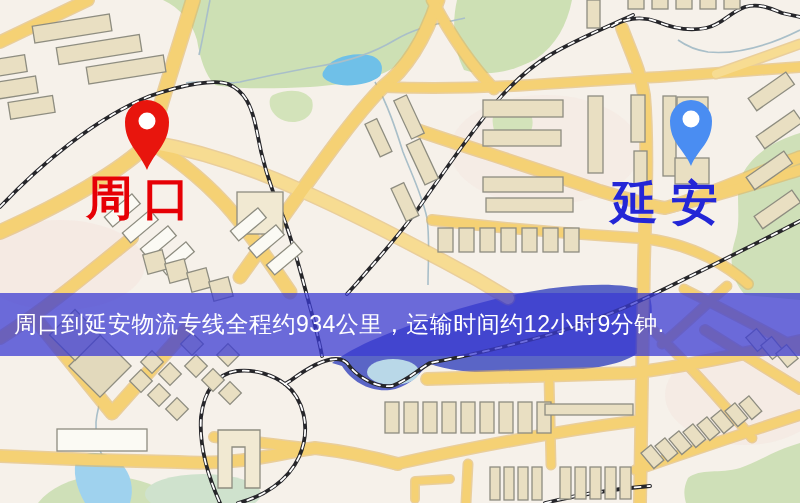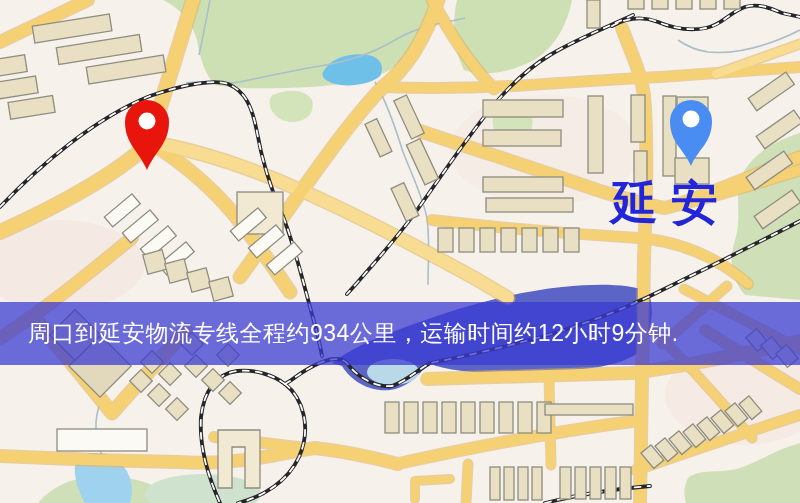--- a/index.html
+++ b/index.html
@@ -8,23 +8,23 @@
     font-family:"Liberation Sans",sans-serif;
   }
   .screen svg{position:absolute;left:0;top:0;}
   .city-label{
     position:absolute;font-weight:bold;line-height:1;white-space:nowrap;
     text-shadow:0 0 1px rgba(255,255,255,.4);
   }
   .city-label.origin{left:86px;top:174px;font-size:47px;letter-spacing:10px;color:#e60005;}
   .city-label.dest{left:611px;top:179px;font-size:47px;letter-spacing:13px;color:#2326d6;}
   .banner{
-    position:absolute;left:0;top:302px;width:800px;height:63px;
+    position:absolute;left:0;top:293px;width:800px;height:63px;
     background:rgba(58,58,210,.74);
-    display:flex;align-items:center;box-sizing:border-box;padding-left:28px;
+    display:flex;align-items:center;box-sizing:border-box;padding-left:14px;
   }
   .banner span{color:#fff;font-size:23px;letter-spacing:.5px;font-weight:500;white-space:nowrap;}
 </style>
 </head>
 <body>
 
 <div class="screen">
   <svg width="800" height="503" viewBox="0 0 800 503">
 
     <g>
@@ -239,18 +239,19 @@
     <g>
       <path d="M147,170 C139,151 125,144 125,122 A22,22 0 1 1 169,122 C169,144 155,151 147,170 Z" fill="#e8150d"></path>
       <circle cx="147" cy="121" r="8.5" fill="#ffffff"></circle>
     </g>
     <g>
       <path d="M691,166 C684,149 670,143 670,121 A21,21 0 1 1 712,121 C712,143 698,149 691,166 Z" fill="#4a8df2"></path>
       <circle cx="691" cy="119" r="8.5" fill="#ffffff"></circle>
     </g>
   </svg>
 
+  <div class="city-label origin">周口</div>
   <div class="city-label dest">延安</div>
 
   <div class="banner">
     <span>周口到延安物流专线全程约934公里，运输时间约12小时9分钟.</span>
   </div>
 </div>
 
 </body></html>

